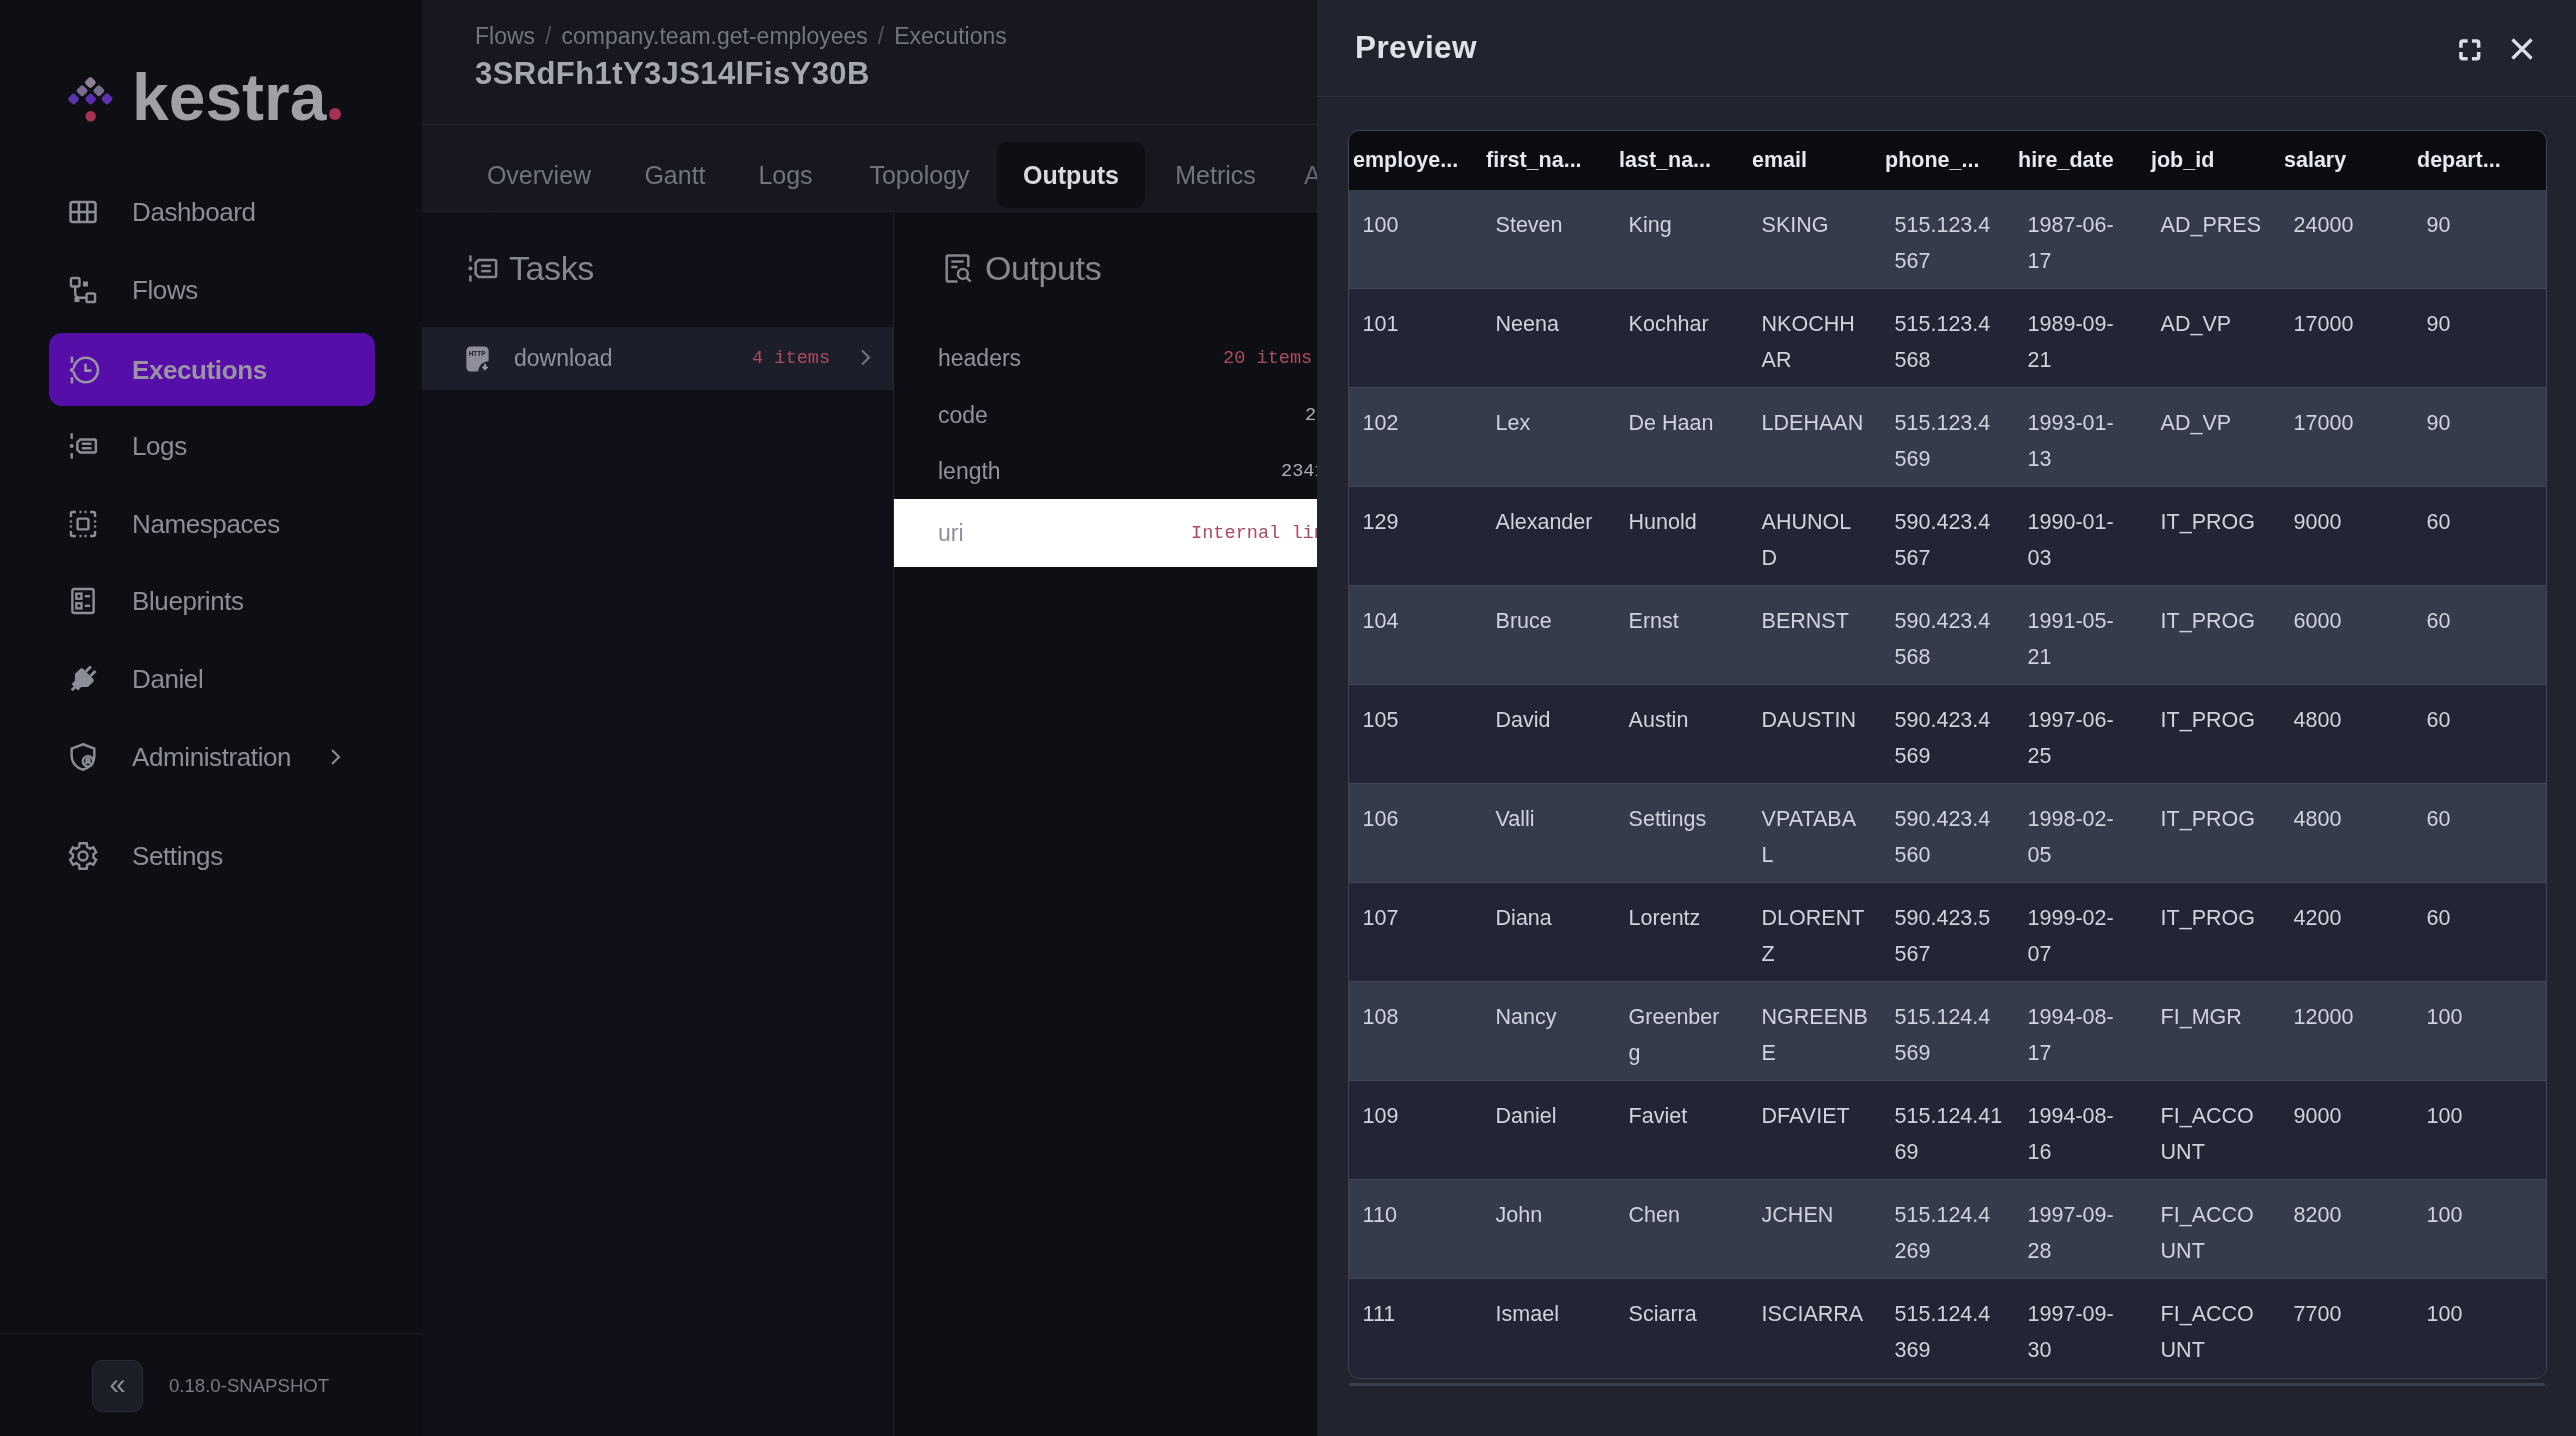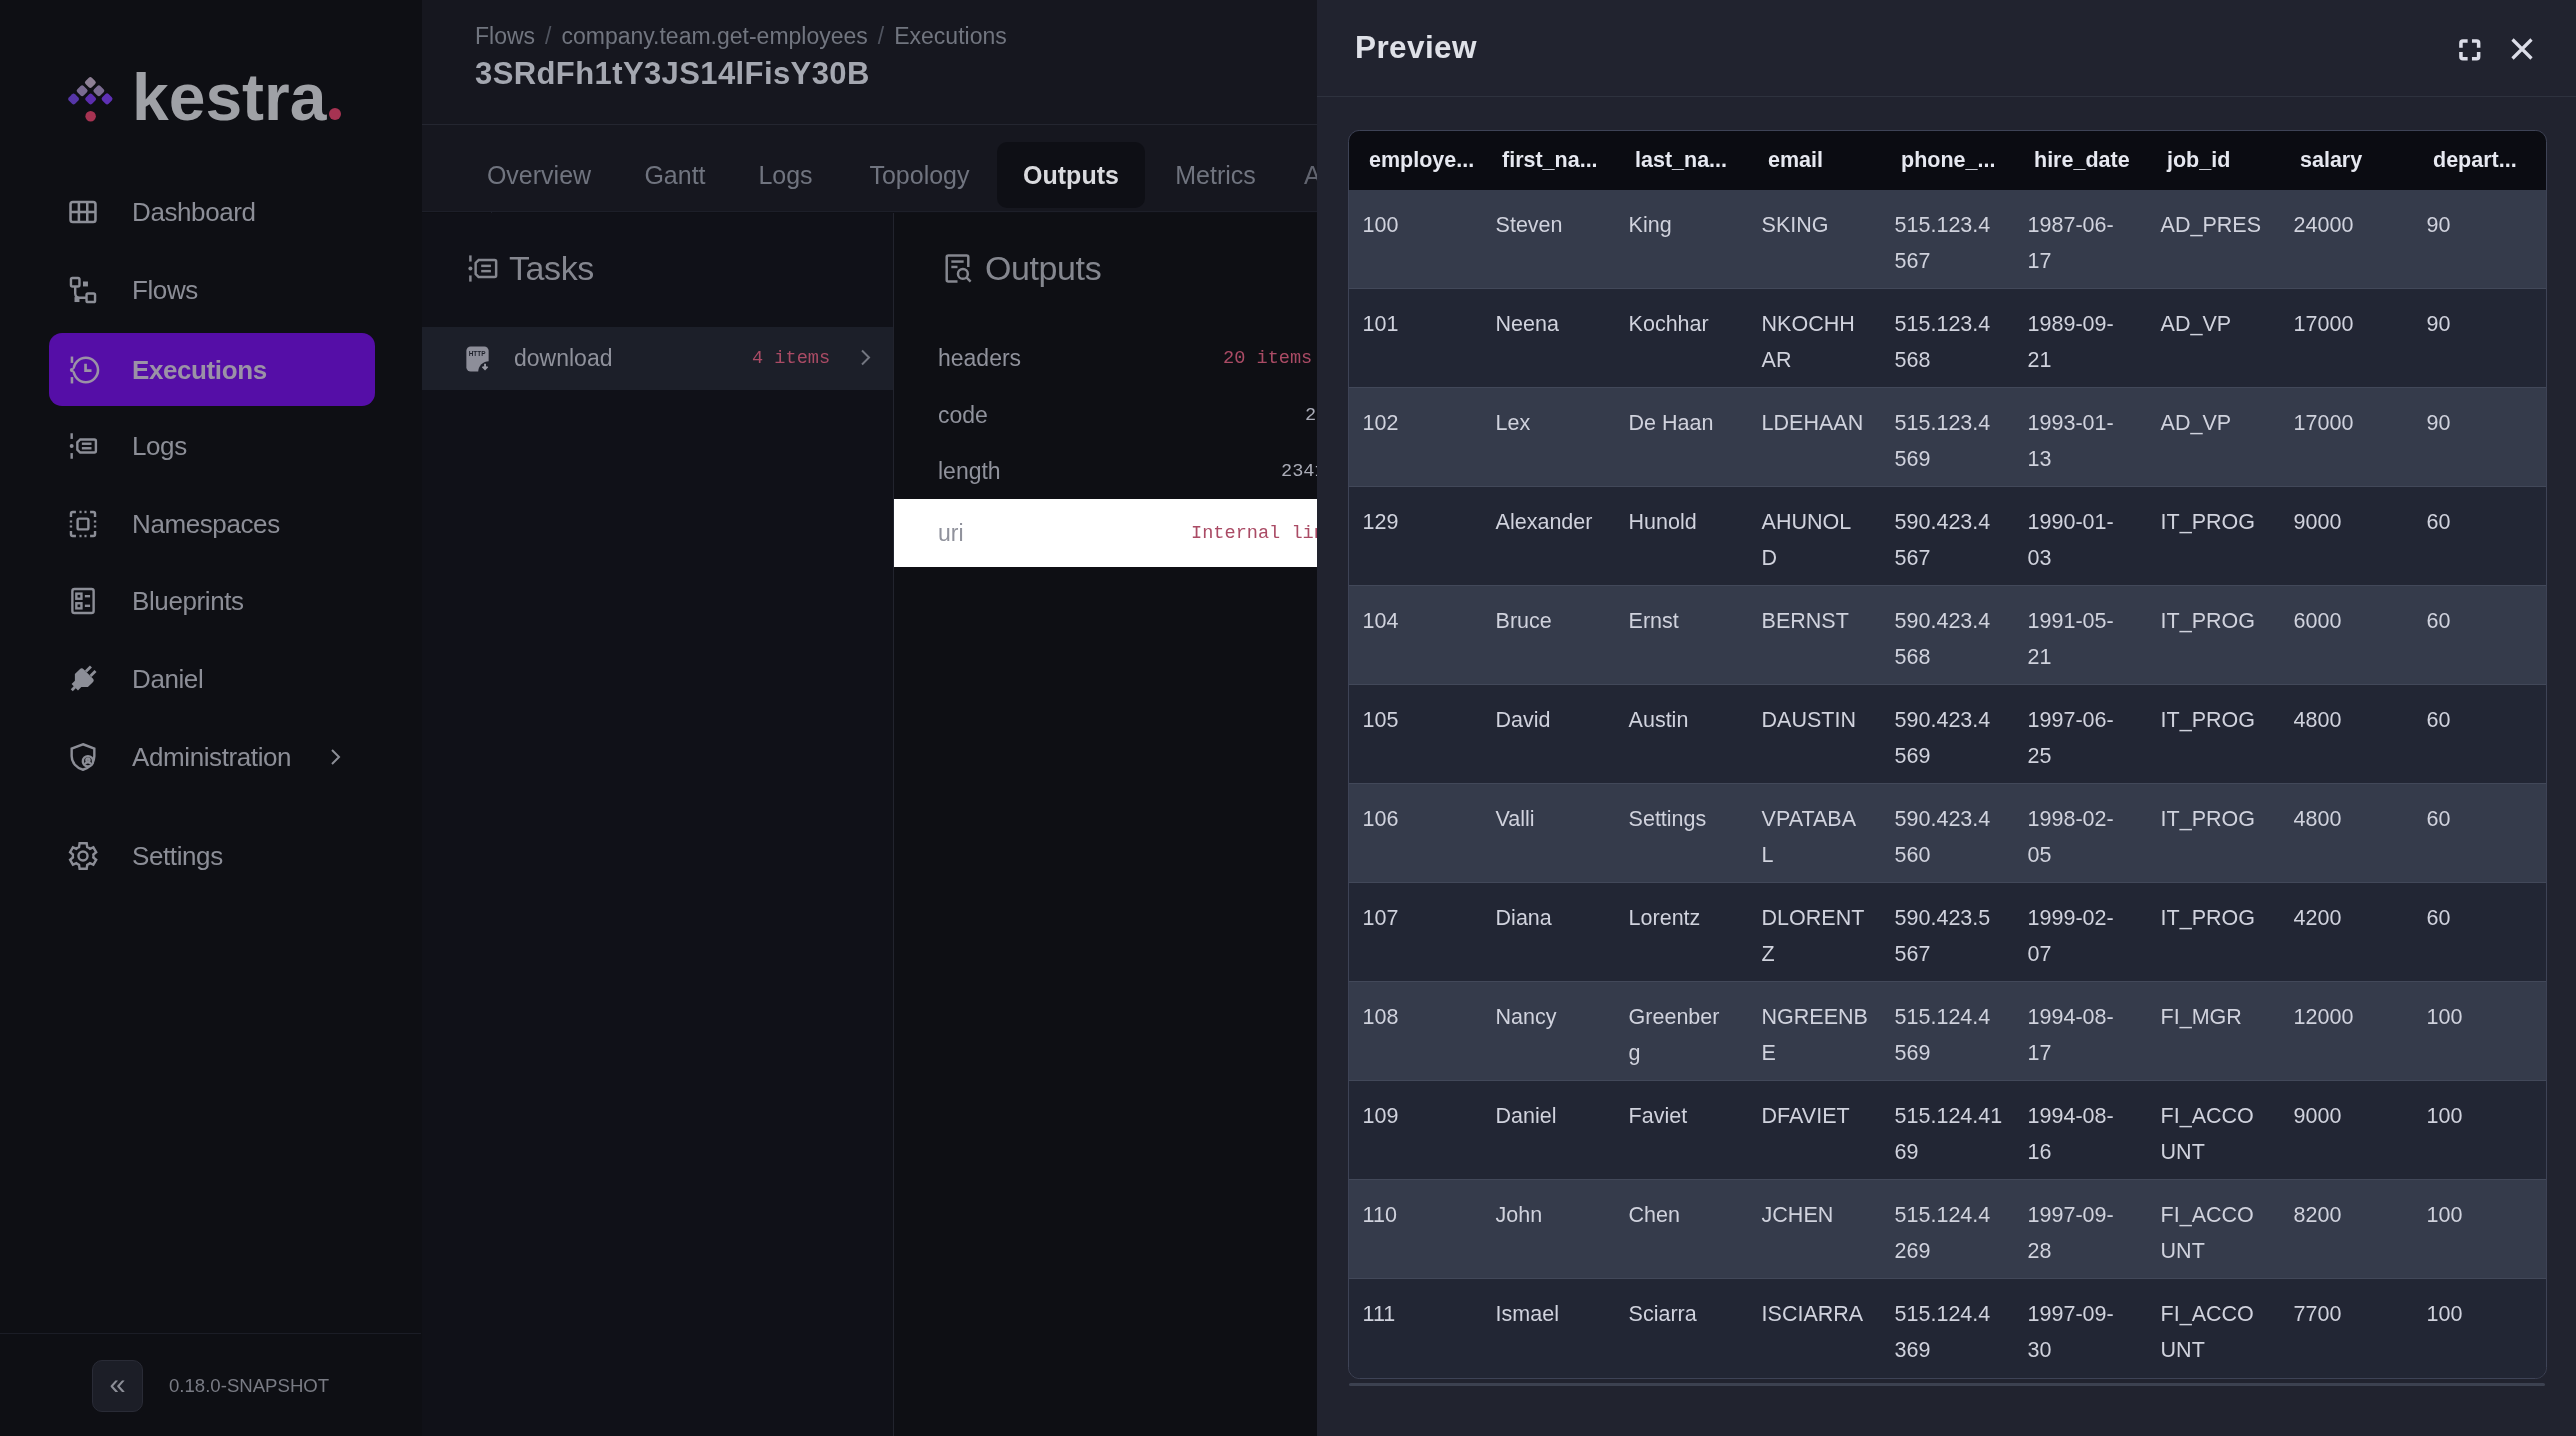--- a/index.html
+++ b/index.html
@@ -56,21 +56,21 @@
 
 
 #drawer { position:absolute; left:1317px; top:0; width:1259px; height:1437px; background:#21232f; }
 #preview-title { position:absolute; left:26px; top:29px; font-size:31.5px; font-weight:bold; color:#dfe1e8; letter-spacing:0.4px;margin-left:12px; }
 #drawer-divider { position:absolute; left:0px; top:96px; width:1259px; height:1.4px; background:#2e323e; }
 
 
 #tablewrap { position:absolute; left:31px; top:130px; width:1199px; border:1.4px solid #3e4356; border-radius:11.4px; overflow:hidden; }
 #ptable { width:1196px; border-collapse:separate; border-spacing:0; table-layout:fixed; font-size:21.5px; }
 #ptable col { width:133px; }
-#ptable th { background:#0b0c12; color:#e6e8f0; font-weight:bold; font-size:21.5px; text-align:left; height:59px; padding:0 0 0 20px; vertical-align:middle; white-space:nowrap; overflow:hidden; }
+#ptable th { background:#0b0c12; color:#e6e8f0; font-weight:bold; font-size:21.5px; text-align:left; height:59px; padding:0 0 0 4px; vertical-align:middle; white-space:nowrap; overflow:hidden; }
 #ptable td { height:99px; padding:17px 0 0 13.6px; vertical-align:top; color:#d0d2dd; line-height:36px; border-bottom:1.4px solid #424859; }
 #ptable tr:last-child td { border-bottom:none; }
 #ptable tr.lt td { background:#353b4b; }
 #ptable tr.dk td { background:#222634; }
 </style>
 </head>
 <body>
 <div id="page">
 
   <div id="sidebar">

